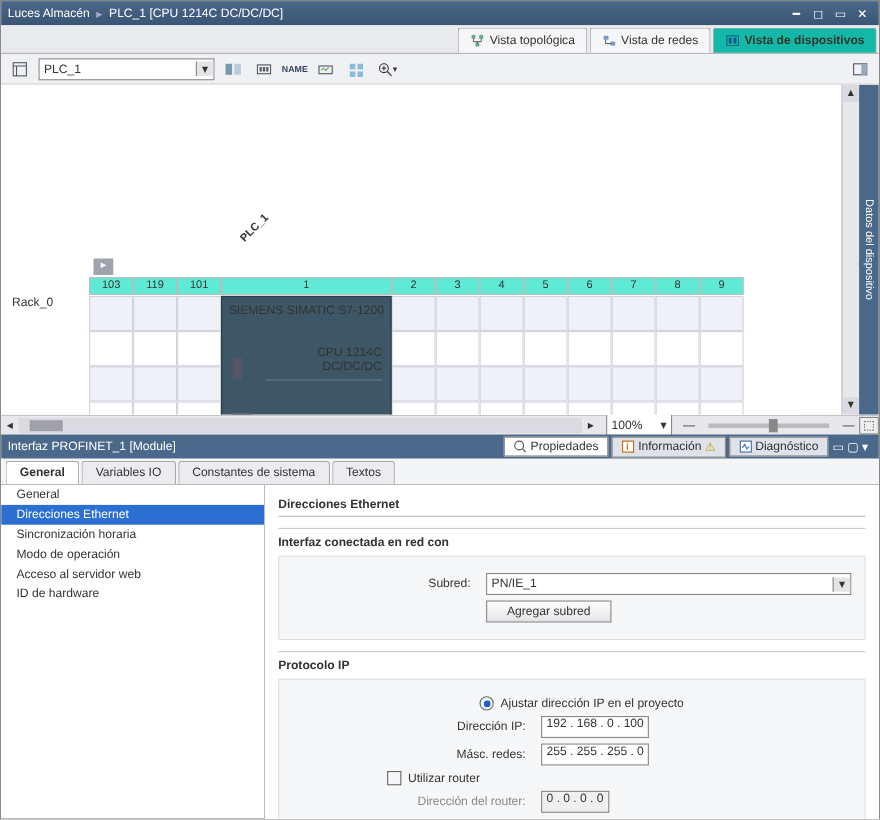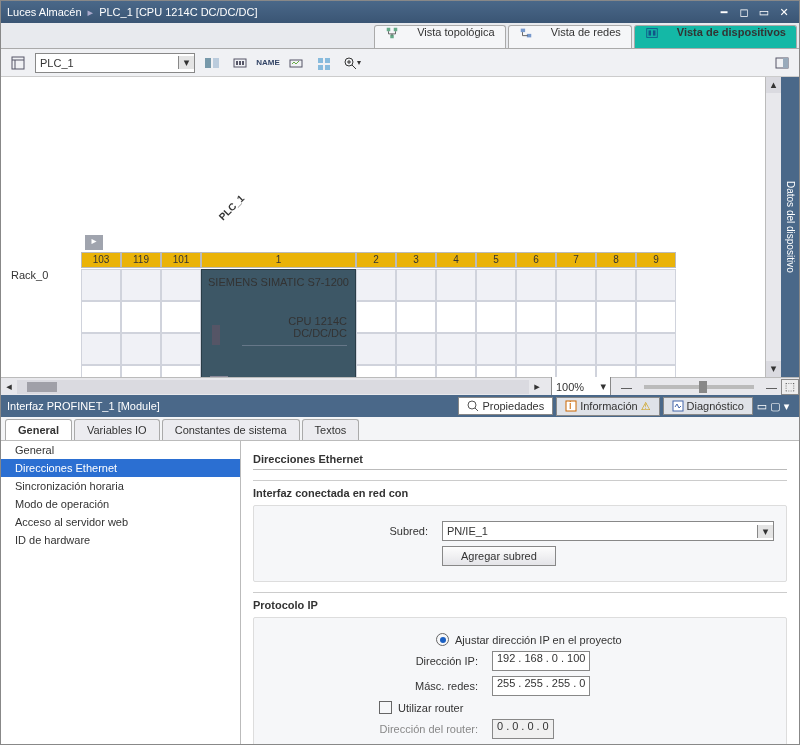--- a/index.html
+++ b/index.html
@@ -3,33 +3,33 @@
 <meta charset="utf-8">
 <style>
 *{box-sizing:border-box;margin:0;padding:0;font-family:"Segoe UI",Tahoma,sans-serif;font-size:11px;color:#333}
 body{background:#fff;width:800px;height:745px;overflow:hidden;display:flex;flex-direction:column;border:1px solid #888}
 .titlebar{background:linear-gradient(#4a6889,#3a5574);height:22px;display:flex;align-items:center;padding:0 6px;color:#fff}
 .titlebar .crumb{color:#fff}
 .titlebar .sep{color:#aac;margin:0 6px}
 .titlebar .wbtn{width:18px;height:14px;margin-left:2px;display:flex;align-items:center;justify-content:center;color:#fff;cursor:pointer}
 .spacer{flex:1}
 .viewtabs{height:26px;background:#e8eaee;border-bottom:1px solid #aaa;display:flex;justify-content:flex-end;align-items:stretch;padding-top:2px}
-.viewtabs .vt{display:flex;align-items:flex-start;gap:18px;padding:0 10px;border:1px solid #aaa;border-bottom:none;background:#f5f6f8;margin-right:2px;cursor:pointer;border-radius:3px 3px 0 0}
+.viewtabs .vt{display:flex;align-items:center;gap:4px;padding:0 10px;border:1px solid #aaa;border-bottom:none;background:#f5f6f8;margin-right:2px;cursor:pointer;border-radius:3px 3px 0 0}
 .viewtabs .vt.active{background:#14b8a6;font-weight:bold}
 .viewtabs .ico{width:14px;height:14px}
 .toolbar{height:28px;background:#f0f1f4;border-bottom:1px solid #ccc;display:flex;align-items:center;padding:0 6px;gap:6px}
 .toolbar .btn{width:22px;height:22px;display:flex;align-items:center;justify-content:center;border:1px solid transparent;cursor:pointer}
 .combo{height:20px;border:1px solid #888;background:#fff;display:flex;align-items:center;min-width:160px}
 .combo span{flex:1;padding:0 4px}
 .combo .dd{width:16px;text-align:center;border-left:1px solid #888;background:#e4e4e4}
 .canvas-area{flex:0 0 300px;position:relative;background:#fff;display:flex;overflow:hidden}
 .canvas-inner{flex:1;position:relative;overflow:hidden}
 .rack-label{position:absolute;left:10px;top:192px;font-size:11px}
 .slot-row{position:absolute;left:80px;top:175px;height:16px;display:flex}
-.slot{width:40px;border:1px solid #bbb;background:#eab308;text-align:center;line-height:14px;font-size:10px}
+.slot{width:40px;border:1px solid #bbb;background:#5eead4;text-align:center;line-height:14px;font-size:10px}
 .slot.big{width:155px}
 .shelf{position:absolute;left:80px;top:192px;width:645px;height:128px}
 .shelf-row{height:32px;display:flex}
 .shelf-cell{border:1px solid #d0d3dc;background:#f0f1f6;flex:0 0 40px}
 .shelf-cell.big{flex:0 0 155px}
 .cpu{position:absolute;left:200px;top:192px;width:155px;height:130px;background:#3d5766;border:1px solid #2a3d48;color:#cdd;font-size:8px;padding:6px}
 .cpu .top{display:flex;justify-content:space-between;font-size:7px}
 .cpu .led{position:absolute;left:10px;top:55px;width:8px;height:20px;background:#556}
 .cpu .port{position:absolute;left:8px;bottom:6px;width:18px;height:16px;border:2px solid #889;background:#445;display:flex;align-items:center;justify-content:center}
 .plcflag{position:absolute;left:215px;top:125px;transform:rotate(-45deg);font-size:10px;font-weight:bold}
@@ -378,21 +378,21 @@
             <div class="txt" style="display:flex;gap:0;padding:0 4px">
               <span>255</span>
                 <span class="dot">.</span>
                 <span>255</span>
                 <span class="dot">.</span>
                 <span>255</span>
                 <span class="dot">.</span>
                 <span>0</span>
             </div>
           </div>
-          <div class="frow" style="margin-left:113px">
+          <div class="frow" style="margin-left:86px">
             <span class="check"></span>
             <span>Utilizar router</span>
           </div>
           <div class="frow" style="margin-left:50px">
             <label class="dim">Dirección del router:</label>
             <div class="txt dim" style="display:flex;gap:0;padding:0 4px">
               <span>0</span>
                 <span class="dot">.</span>
                 <span>0</span>
                 <span class="dot">.</span>

